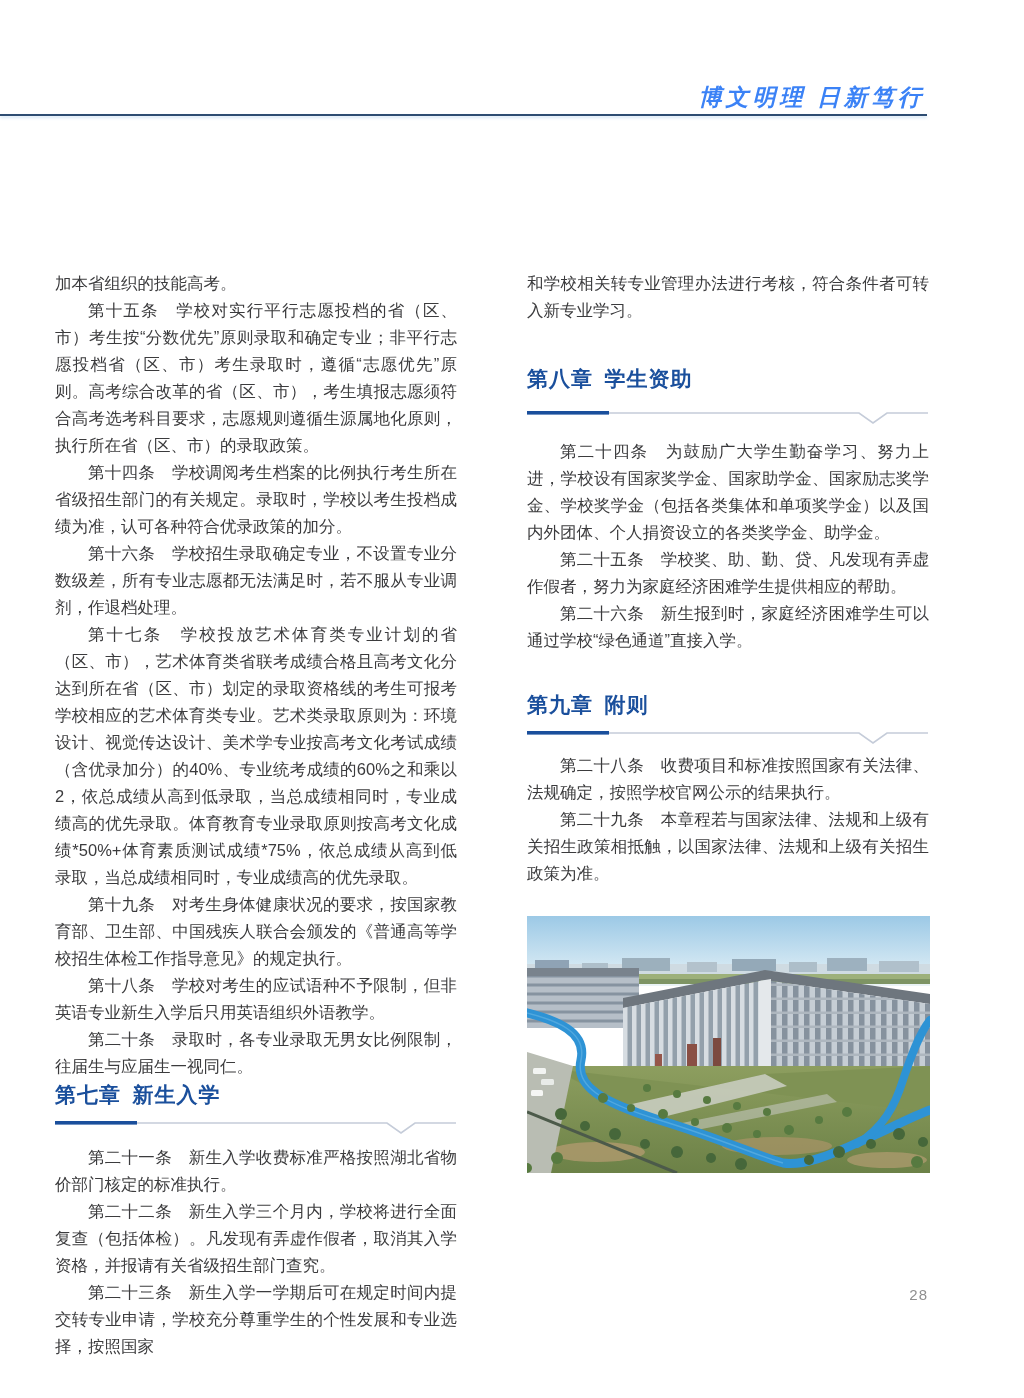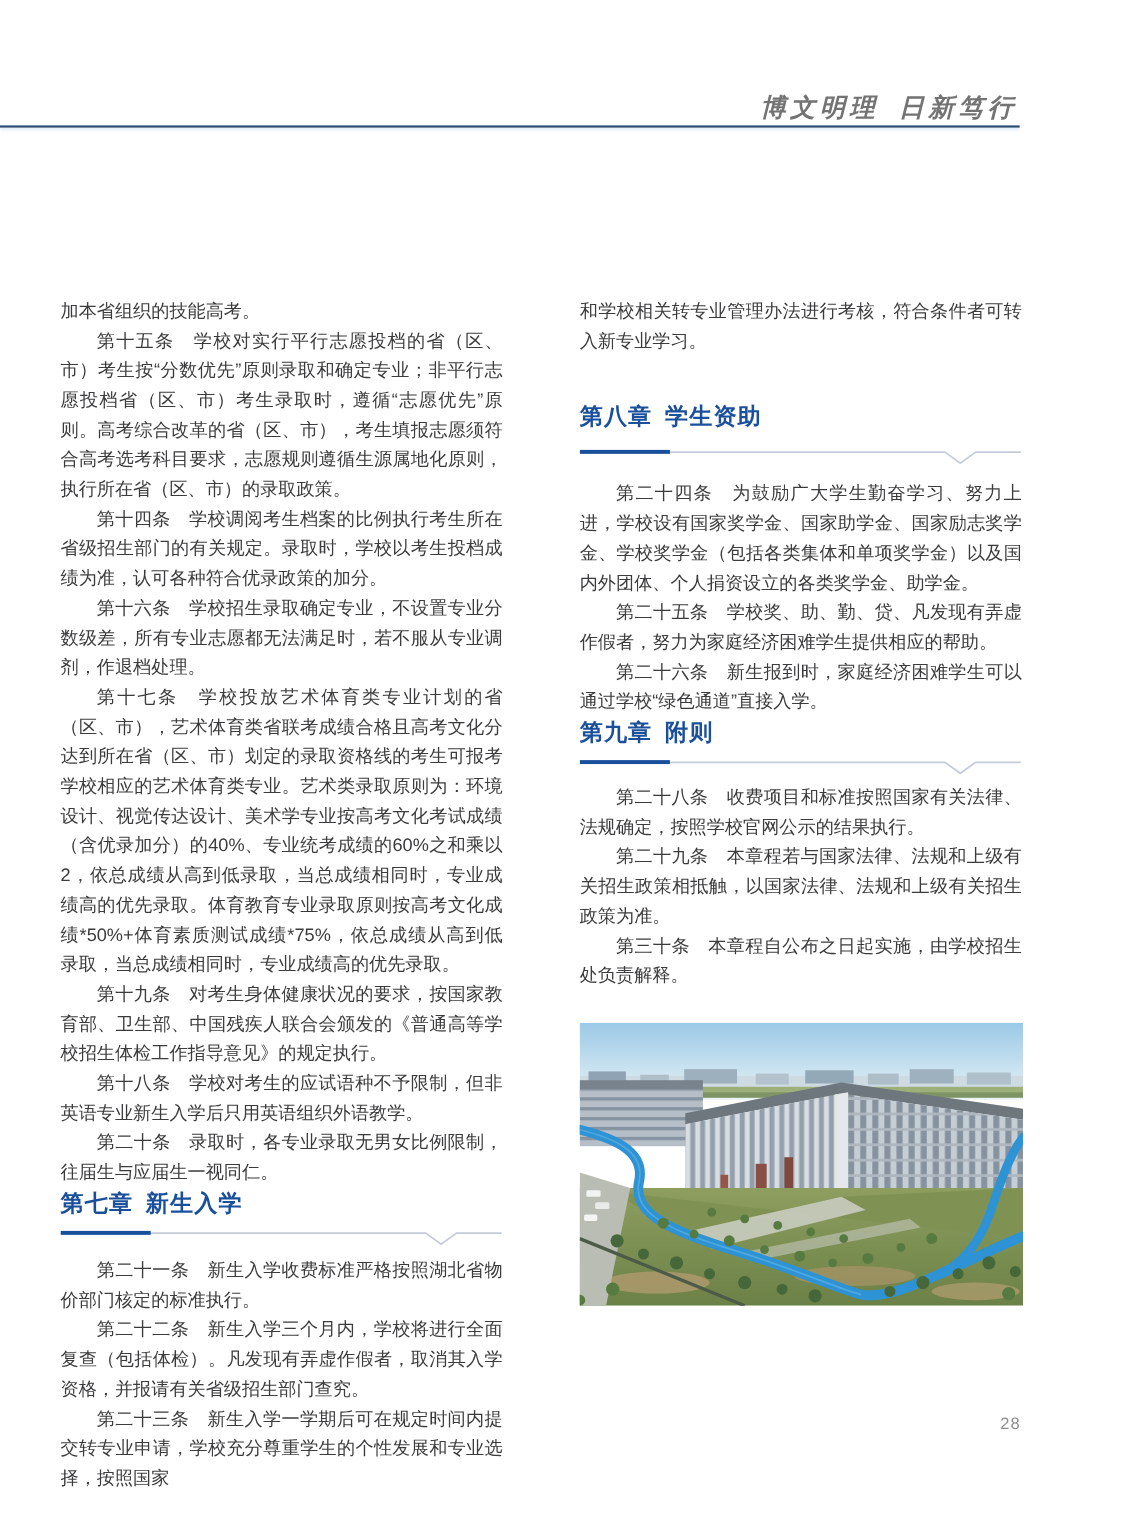--- a/index.html
+++ b/index.html
@@ -4,50 +4,50 @@
 <style>
   html,body{margin:0;padding:0;}
   body{
     width:1024px;height:1398px;background:#ffffff;position:relative;
     font-family:"Liberation Sans","DejaVu Sans",sans-serif;
     -webkit-font-smoothing:antialiased;
   }
   
   .motto{
     position:absolute;top:82px;left:0;width:925px;text-align:right;
-    font-family:Liberation Mono, monospace;font-style:italic;font-weight:bold;
-    font-size:23px;letter-spacing:4px;color:#737373;white-space:nowrap;
+    font-family:Liberation Sans, sans-serif;font-style:italic;font-weight:bold;
+    font-size:23px;letter-spacing:4px;color:#3b82f6;white-space:nowrap;
   }
   .header-rule{
     position:absolute;top:114px;left:0;width:927px;height:2px;
     background:#2e4d72;box-shadow:0 2px 3px rgba(170,205,235,.55);
   }
   
   .col{
     position:absolute;top:270px;width:402px;
     font-size:16.5px;line-height:27px;color:#3b3b3d;
     text-align:justify;
   }
   .col-left{left:55px;}
   .col-right{left:527px;}
   .col p{margin:0;}
   p.ind{text-indent:2em;}
   
   h2.section{
     margin:0;font-size:21px;line-height:30px;font-weight:bold;color:#1a4f9c;
     letter-spacing:1px;
   }
-  h2.section .sec-title{margin-left:0.55em;}
+  h2.section .sec-title{margin-left:0.55em;font-family:Liberation Mono, monospace;}
   .sec7 h2{}
   .sec7 .rule{margin-top:8px;}
   .after7{margin-top:8px;}
   .sec8 h2{margin-top:40px;}
   .sec8 .rule{margin-top:14px;}
   .after8{margin-top:12px;}
-  .sec9 h2{}
+  .sec9 h2{margin-top:36px;}
   .sec9 .rule{margin-top:8px;}
   .after9{margin-top:6px;}
   .rule{display:block;}
   
   .photo{display:block;margin-top:29px;}
   
   .page-num{
     position:absolute;top:1286px;left:0;width:928px;text-align:right;
     font-size:15px;color:#8f8f8f;letter-spacing:1px;
   }
@@ -108,21 +108,20 @@
     <h2 class="section"><span>第九章</span><span class="sec-title">附则</span></h2>
     <svg class="rule" width="402" height="16" viewBox="0 0 402 16">
       <path d="M0 3 H332 L346 13 L360 3 H401" stroke="#c5ccd9" stroke-width="1.6" fill="none"></path>
       <rect x="0" y="1" width="82" height="3.6" fill="#1a4f9c"></rect>
     </svg>
   </div>
 
   <div class="after9">
     <p class="ind">第二十八条　收费项目和标准按照国家有关法律、法规确定，按照学校官网公示的结果执行。</p>
     <p class="ind">第二十九条　本章程若与国家法律、法规和上级有关招生政策相抵触，以国家法律、法规和上级有关招生政策为准。</p>
-    <p class="ind">第三十条　本章程自公布之日起实施，由学校招生处负责解释。</p>
   </div>
 
   <svg class="photo" width="403" height="257" viewBox="0 0 403 257">
     <defs>
       <linearGradient id="sky" x1="0" y1="0" x2="0" y2="1">
         <stop offset="0" stop-color="#9cc9e6"></stop>
         <stop offset="0.8" stop-color="#d9ebf4"></stop>
         <stop offset="1" stop-color="#ecf4f6"></stop>
       </linearGradient>
       <linearGradient id="grass" x1="0" y1="0" x2="0" y2="1">

